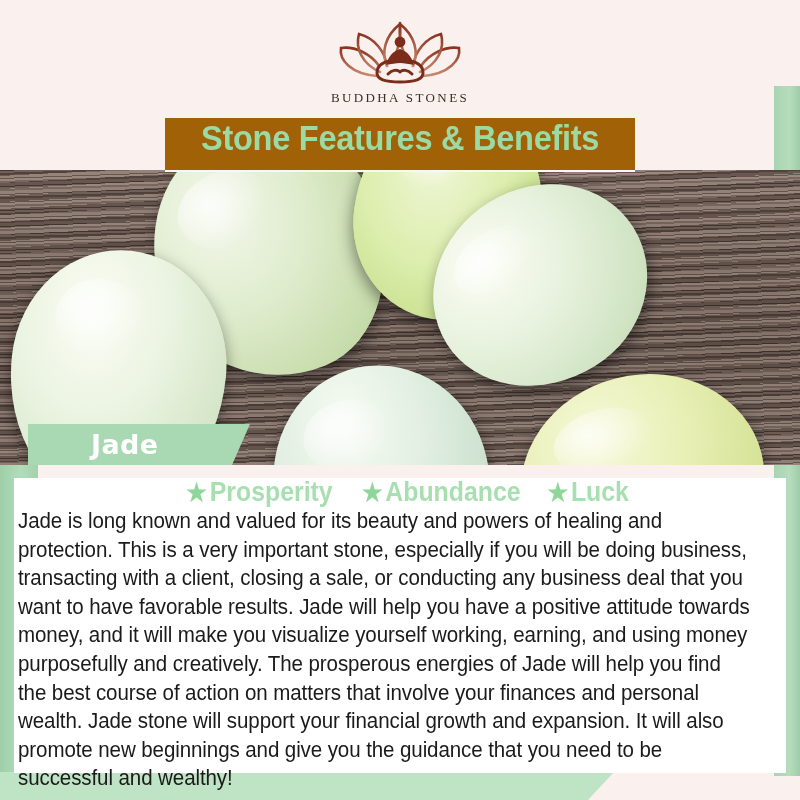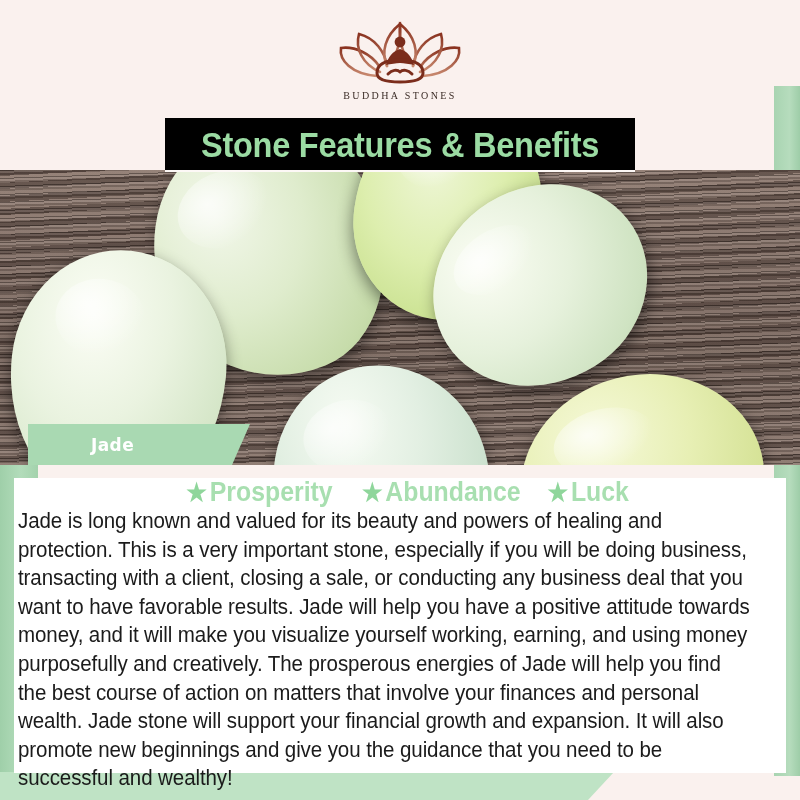--- a/index.html
+++ b/index.html
@@ -65,36 +65,36 @@
     width: 220px;
     text-align: center;
   }
   #logo-mark {
     display: block;
     margin: 0 auto;
   }
   #brand-name {
     margin-top: 2px;
     font-family: "Liberation Serif", serif;
-    font-size: 10px;
+    font-size: 13px;
     letter-spacing: 2.4px;
     color: #3a2b25;
     font-weight: 400;
   }
 
   
   #title-plate {
     position: absolute;
     left: 165px;
     top: 118px;
     width: 470px;
     height: 54px;
-    background: #000000;
+    background: #a16207;
     display: flex;
-    align-items: center;
+    align-items: flex-start;
     justify-content: center;
   }
   #title-text {
     font-family: "Liberation Sans Narrow", "Liberation Sans", sans-serif;
     font-weight: bold;
     font-size: 35px;
     font-stretch: condensed;
     letter-spacing: -0.3px;
     color: #9bdba3;
     white-space: nowrap;
@@ -202,21 +202,21 @@
     background: #a9d9b2;
     clip-path: polygon(0 0, 100% 0, calc(100% - 18px) 100%, 0 100%);
     display: flex;
     align-items: center;
   }
   #jade-label {
     margin-left: 63px;
     color: #ffffff;
     font-family: "DejaVu Sans", sans-serif;
     font-weight: bold;
-    font-size: 17px;
+    font-size: 27px;
     letter-spacing: 0.4px;
   }
 
   
   #content {
     position: absolute;
     left: 0;
     top: 465px;
     width: 800px;
     height: 335px;

